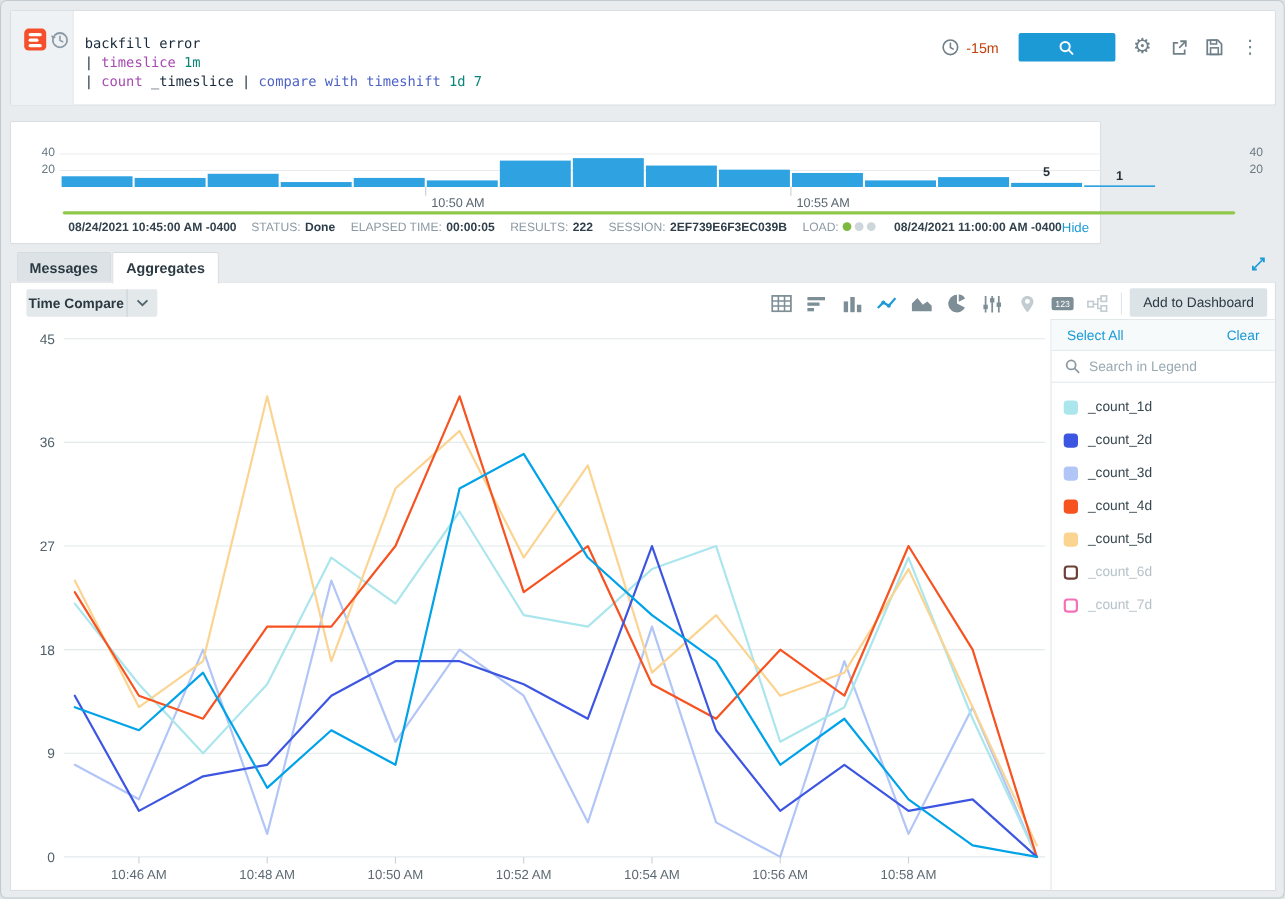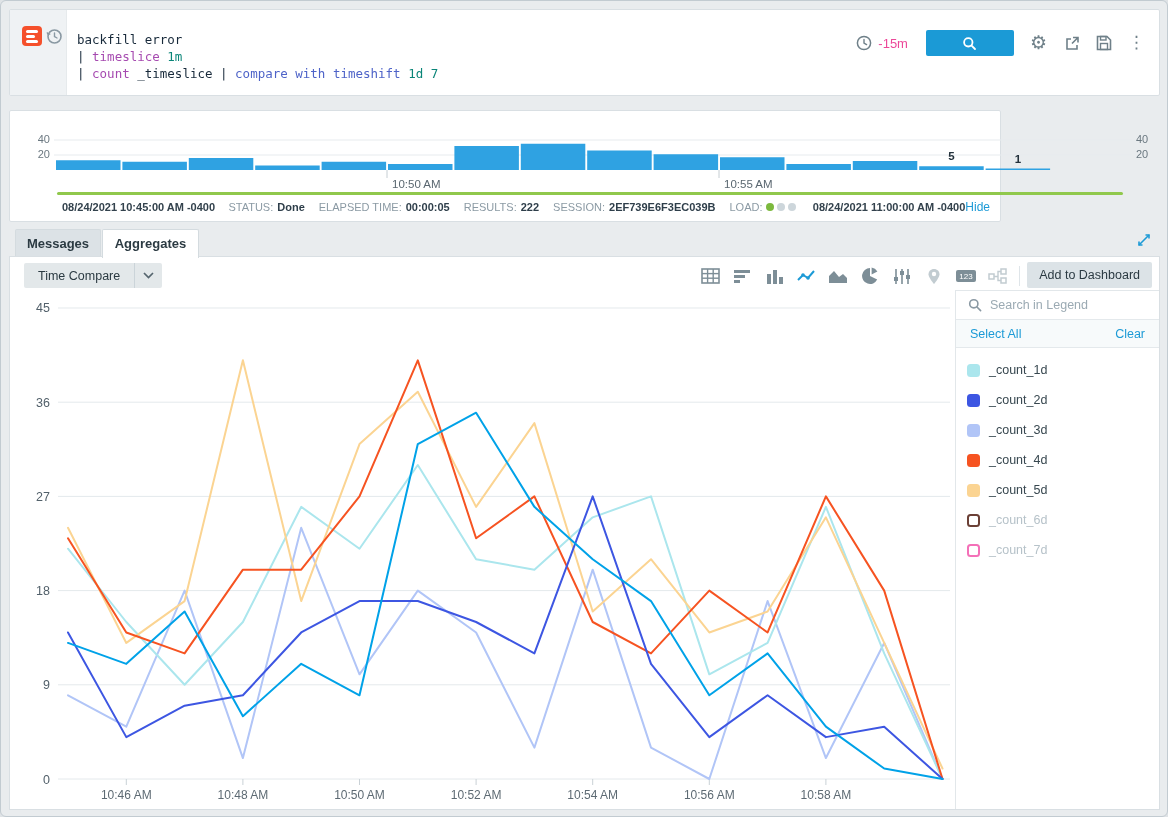--- a/index.html
+++ b/index.html
@@ -9,21 +9,21 @@
   .card { position:absolute; background:#fff; border:1px solid #D9DFE3; border-radius:2px; }
 
   
   #query-card { left:8px; top:8px; width:1151px; height:87px; }
   #query-left-strip { position:absolute; left:0; top:0; bottom:0; width:57px; background:#EFF2F4; border-right:1px solid #E6EAEC; }
   #sumo-logo { position:absolute; left:12px; top:16px; width:20px; height:20px; background:#F5502B; border-radius:4px; }
   #sumo-logo i { position:absolute; left:4px; height:3px; background:#fff; border-radius:2px; display:block; }
   #history-icon { position:absolute; left:36px; top:18px; }
   #query-text { position:absolute; left:67px; top:21px; font-family:"DejaVu Sans Mono", monospace; font-size:12.5px; line-height:17px; white-space:pre; }
   #query-controls { position:absolute; right:14px; top:19px; height:28px; display:flex; align-items:center; }
-  #time-range-btn { display:flex; align-items:center; gap:6px; color:#ec4899; font-size:13px; font-weight:500; cursor:pointer; margin-right:18px; }
+  #time-range-btn { display:flex; align-items:center; gap:6px; color:#c2410c; font-size:13px; font-weight:500; cursor:pointer; margin-right:18px; }
   #search-btn { width:88px; height:26px; background:#1B9AD6; border:none; border-radius:2px; display:flex; align-items:center; justify-content:center; cursor:pointer; }
   .ghost-icon { background:none; border:none; cursor:pointer; margin-left:16px; display:flex; align-items:center; }
   .kebab { font-size:17px; color:#6F8089; letter-spacing:0; line-height:16px; }
 
   
   #hist-card { left:8px; top:109px; width:992px; height:112px; }
   .hist-ylab { position:absolute; width:18px; font-size:11px; color:#6B7880; }
   #progress-line { position:absolute; left:47px; top:81px; width:1066px; height:3px; border-radius:2px; }
   #status-row { position:absolute; left:52px; right:10px; top:87px; height:18px; display:flex; align-items:center; font-size:11px; color:#33424D; }
   .st-label { color:#8B9AA4; margin-right:4px; white-space:nowrap; }
@@ -38,21 +38,21 @@
   #tabs-row { position:absolute; left:0; top:0; width:100%; height:29px; }
   .tab { position:absolute; top:1px; height:28px; line-height:28px; text-align:center; font-size:13px; font-weight:600;
          color:#2B3A42; border:1px solid #D4DBDF; border-bottom:none; border-radius:2px 2px 0 0; cursor:pointer; }
   #tab-messages { left:6px; width:86px; background:#DCE2E6; }
   #tab-aggregates { left:93px; width:97px; background:#fff; height:29px; z-index:3; }
   #expand-btn { position:absolute; right:8px; top:4px; cursor:pointer; background:none; border:none; }
   #panel { position:absolute; left:0; top:28px; right:0; bottom:0; background:#fff; border:1px solid #D9DFE3; }
 
   #time-compare-btn { position:absolute; left:14px; top:6px; height:25px; display:flex; align-items:center;
         background:#E3E8EA; border:none; border-radius:2px; cursor:pointer; font-size:12.5px; color:#2B3A42; padding:0; }
-  #time-compare-btn .tc-label { padding:0 14px; }
+  #time-compare-btn .tc-label { padding:0 2px;font-weight:bold; }
   #time-compare-btn .tc-caret { width:28px; height:25px; border-left:1px solid #CBD4D9; display:flex; align-items:center; justify-content:center; }
 
   #chart-icons { position:absolute; left:689px; top:9px; display:flex; align-items:center; gap:10px; }
   .ct-icon { width:22px; height:18px; display:flex; align-items:center; justify-content:center; cursor:pointer; background:none; border:none; padding:0; }
   .tb-divider { width:1px; height:20px; background:#DFE5E9; }
   #toolbar-gear { font-size:19px; color:#68787F; cursor:pointer; background:none; border:none; line-height:18px; }
   #add-dashboard-btn { position:absolute; right:7px; top:5px; height:26px; padding:0 12px; background:#DCE3E7;
         border:none; border-radius:2px; font-size:12.5px; color:#2B3A42; cursor:pointer;text-align:right; }
 
   
@@ -310,31 +310,31 @@
           <text x="815.9" y="509" text-anchor="middle" fill="#5D6A73" font-size="12">10:58 AM</text>
           <polyline points="58,405.2664 116.3,436.6665 174.6,300.5994 232.89999999999998,468.0666 291.2,237.7992 349.5,384.33299999999997 407.79999999999995,300.5994 466.09999999999997,342.4662 524.4,457.5999 582.6999999999999,279.666 641,457.5999 699.3,489 757.5999999999999,311.0661 815.9,468.0666 874.1999999999999,352.9329 932.5,489" fill="none" stroke="#B1C5F7" stroke-width="2" stroke-linejoin="round" stroke-linecap="round"></polyline>
           <polyline points="58,258.73260000000005 116.3,331.9995 174.6,394.79970000000003 232.89999999999998,331.9995 291.2,216.86580000000004 349.5,258.73260000000005 407.79999999999995,174.99900000000002 466.09999999999997,269.1993 524.4,279.666 582.6999999999999,227.33250000000004 641,206.39910000000003 699.3,384.33299999999997 757.5999999999999,352.9329 815.9,216.86580000000004 874.1999999999999,363.3996 932.5,489" fill="none" stroke="#ABE6ED" stroke-width="2" stroke-linejoin="round" stroke-linecap="round"></polyline>
           <polyline points="58,237.7992 116.3,352.9329 174.6,311.0661 232.89999999999998,70.332 291.2,311.0661 349.5,154.06560000000002 407.79999999999995,101.7321 466.09999999999997,216.86580000000004 524.4,133.1322 582.6999999999999,321.5328 641,269.1993 699.3,342.4662 757.5999999999999,321.5328 815.9,227.33250000000004 874.1999999999999,352.9329 932.5,478.5333" fill="none" stroke="#FBD492" stroke-width="2" stroke-linejoin="round" stroke-linecap="round"></polyline>
           <polyline points="58,248.26590000000002 116.3,342.4662 174.6,363.3996 232.89999999999998,279.666 291.2,279.666 349.5,206.39910000000003 407.79999999999995,70.332 466.09999999999997,248.26590000000002 524.4,206.39910000000003 582.6999999999999,331.9995 641,363.3996 699.3,300.5994 757.5999999999999,342.4662 815.9,206.39910000000003 874.1999999999999,300.5994 932.5,489" fill="none" stroke="#F65321" stroke-width="2" stroke-linejoin="round" stroke-linecap="round"></polyline>
           <polyline points="58,342.4662 116.3,447.1332 174.6,415.73310000000004 232.89999999999998,405.2664 291.2,342.4662 349.5,311.0661 407.79999999999995,311.0661 466.09999999999997,331.9995 524.4,363.3996 582.6999999999999,206.39910000000003 641,373.8663 699.3,447.1332 757.5999999999999,405.2664 815.9,447.1332 874.1999999999999,436.6665 932.5,489" fill="none" stroke="#3D56E2" stroke-width="2" stroke-linejoin="round" stroke-linecap="round"></polyline>
           <polyline points="58,352.9329 116.3,373.8663 174.6,321.5328 232.89999999999998,426.1998 291.2,373.8663 349.5,405.2664 407.79999999999995,154.06560000000002 466.09999999999997,122.66550000000001 524.4,216.86580000000004 582.6999999999999,269.1993 641,311.0661 699.3,405.2664 757.5999999999999,363.3996 815.9,436.6665 874.1999999999999,478.5333 932.5,489" fill="none" stroke="#00A2E8" stroke-width="2" stroke-linejoin="round" stroke-linecap="round"></polyline>
         </svg>
 
       <div id="legend">
+        <div id="legend-select-row">
+          <a>Select All</a>
+          <a>Clear</a>
+        </div>
         <div id="legend-search-row">
           <svg width="14" height="14" viewBox="0 0 14 14">
               <circle cx="5.8" cy="5.8" r="4.1" fill="none" stroke="#8A99A3" stroke-width="1.6"></circle>
               <line x1="9" y1="9" x2="12.6" y2="12.6" stroke="#8A99A3" stroke-width="1.6" stroke-linecap="round"></line>
             </svg>
           <input placeholder="Search in Legend" style="">
         </div>
-        <div id="legend-select-row">
-          <a>Select All</a>
-          <a>Clear</a>
-        </div>
         <div id="legend-items">
             <div class="li-row">
               <span class="li-swatch" style="background: rgb(171, 230, 237);"></span>
               <span class="li-label">_count_1d</span>
             </div>
             <div class="li-row">
               <span class="li-swatch" style="background: rgb(61, 86, 226);"></span>
               <span class="li-label">_count_2d</span>
             </div>
             <div class="li-row">

